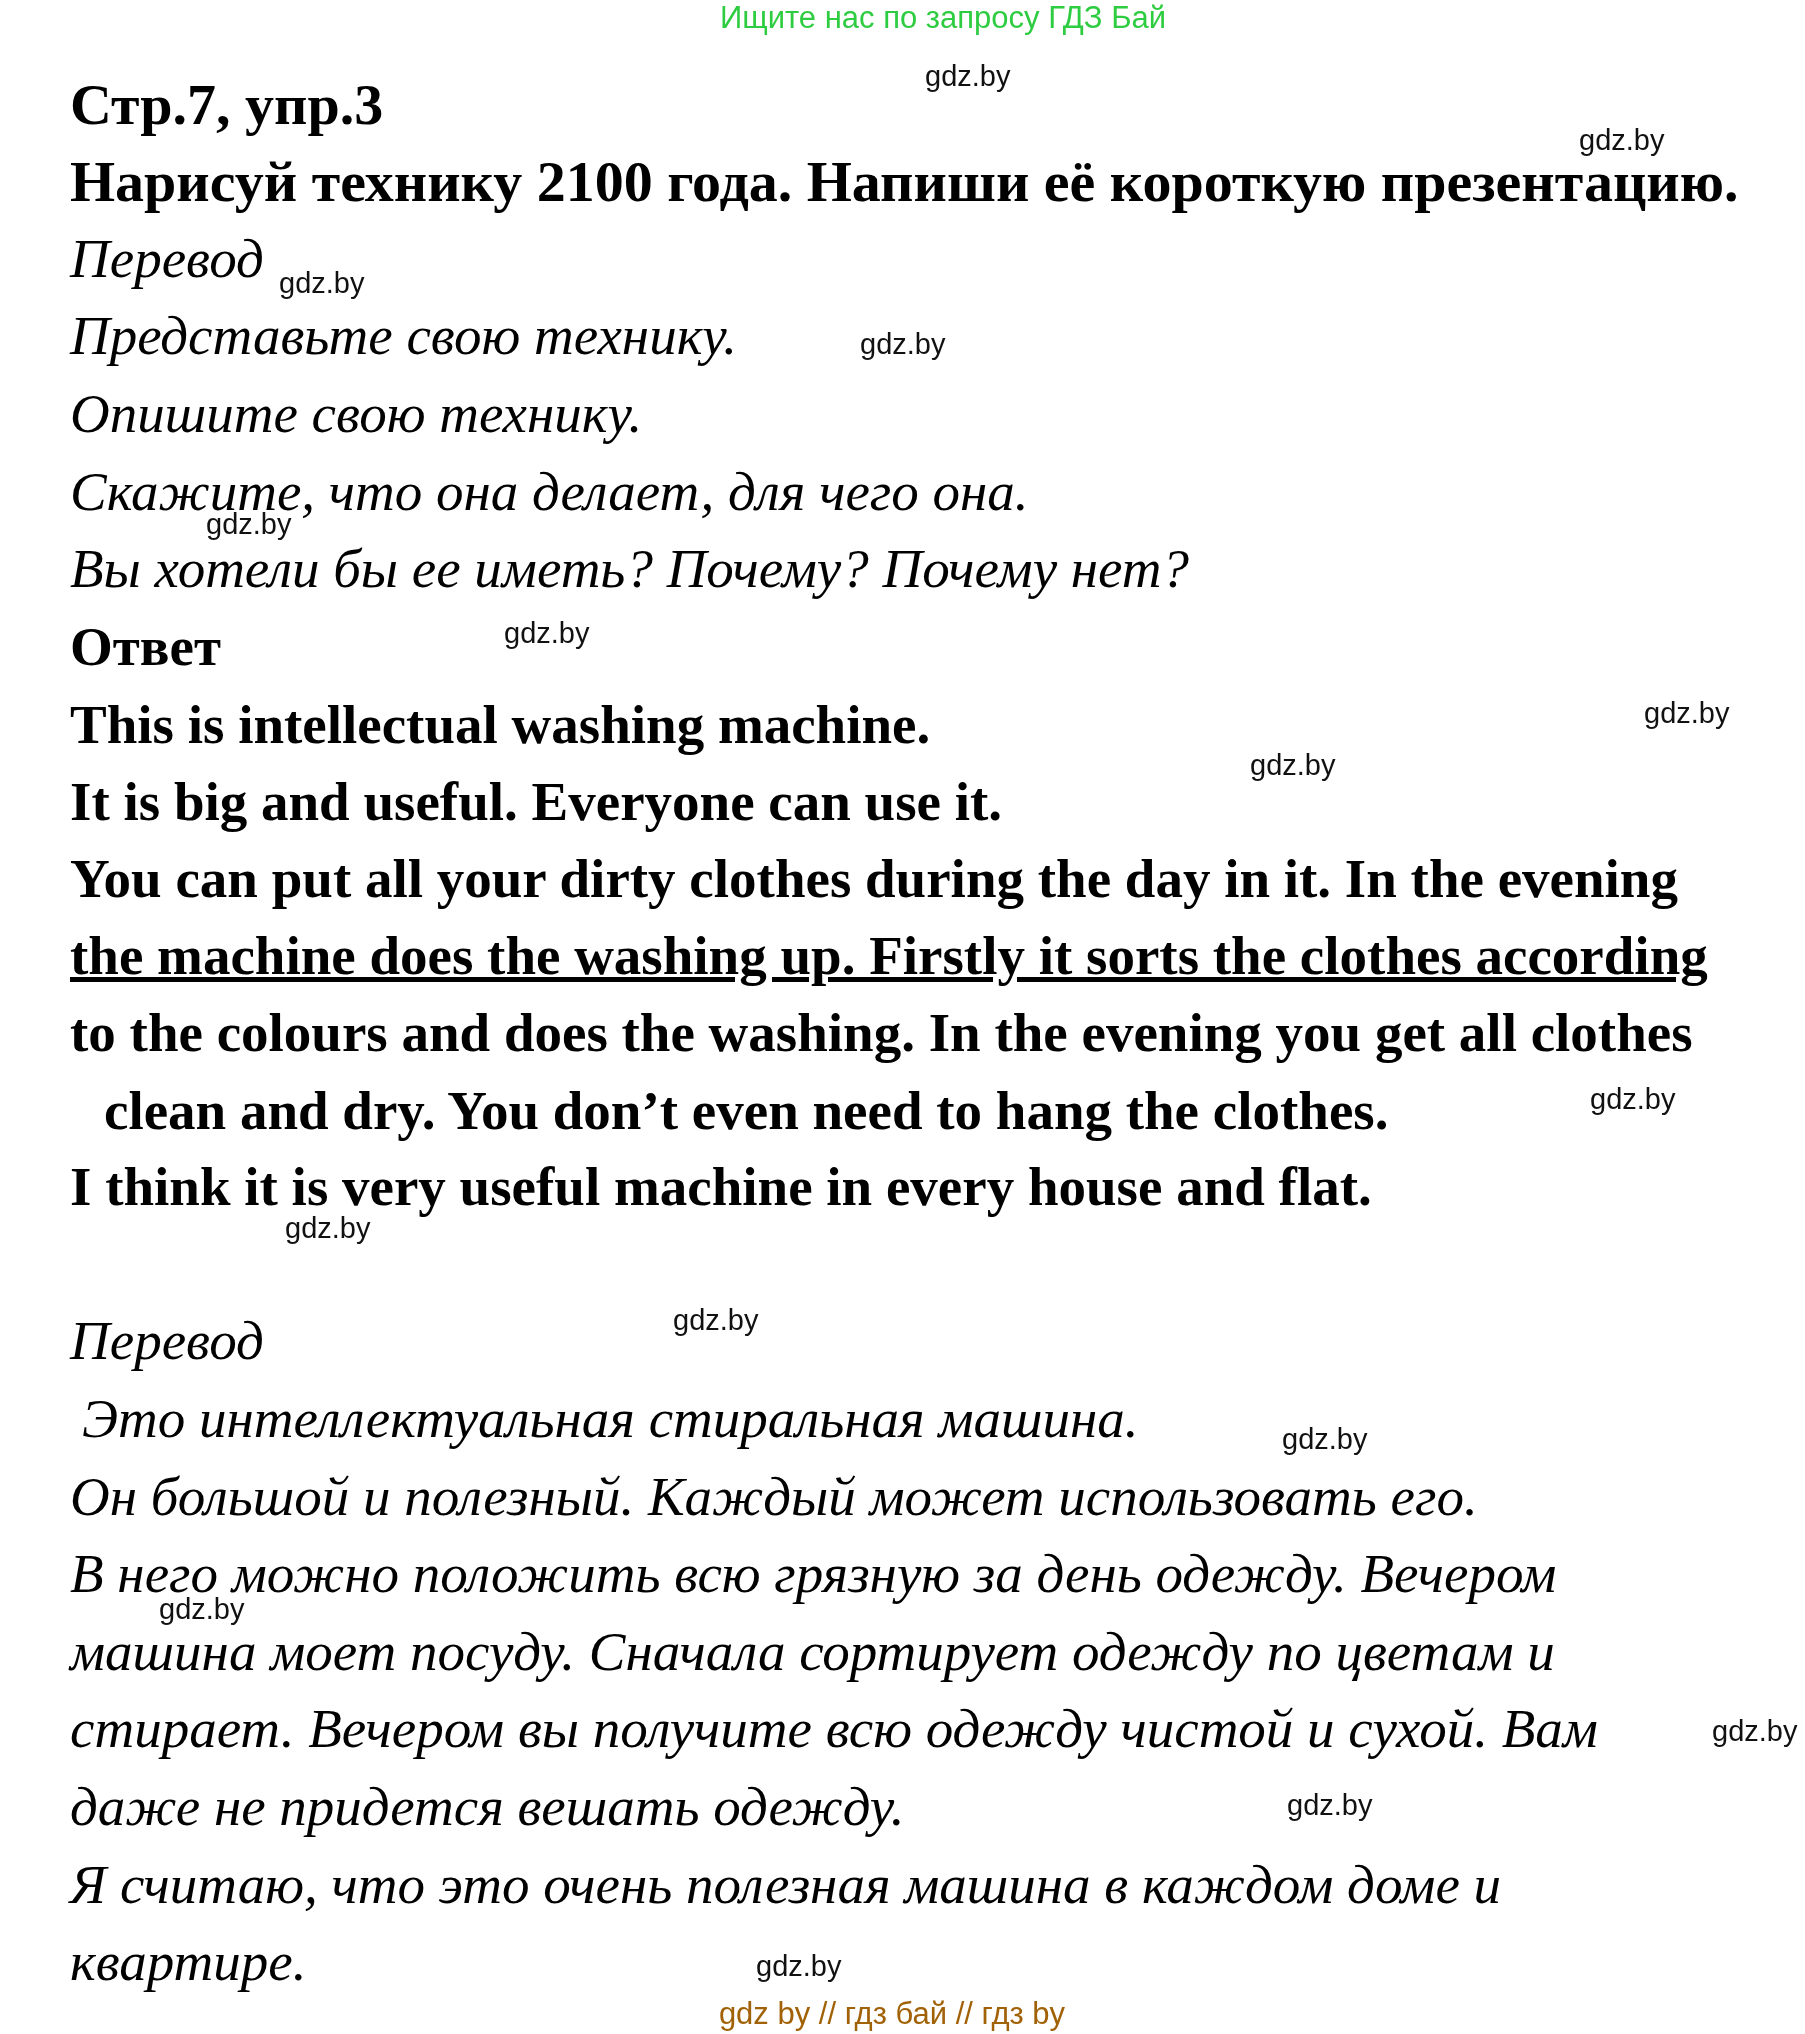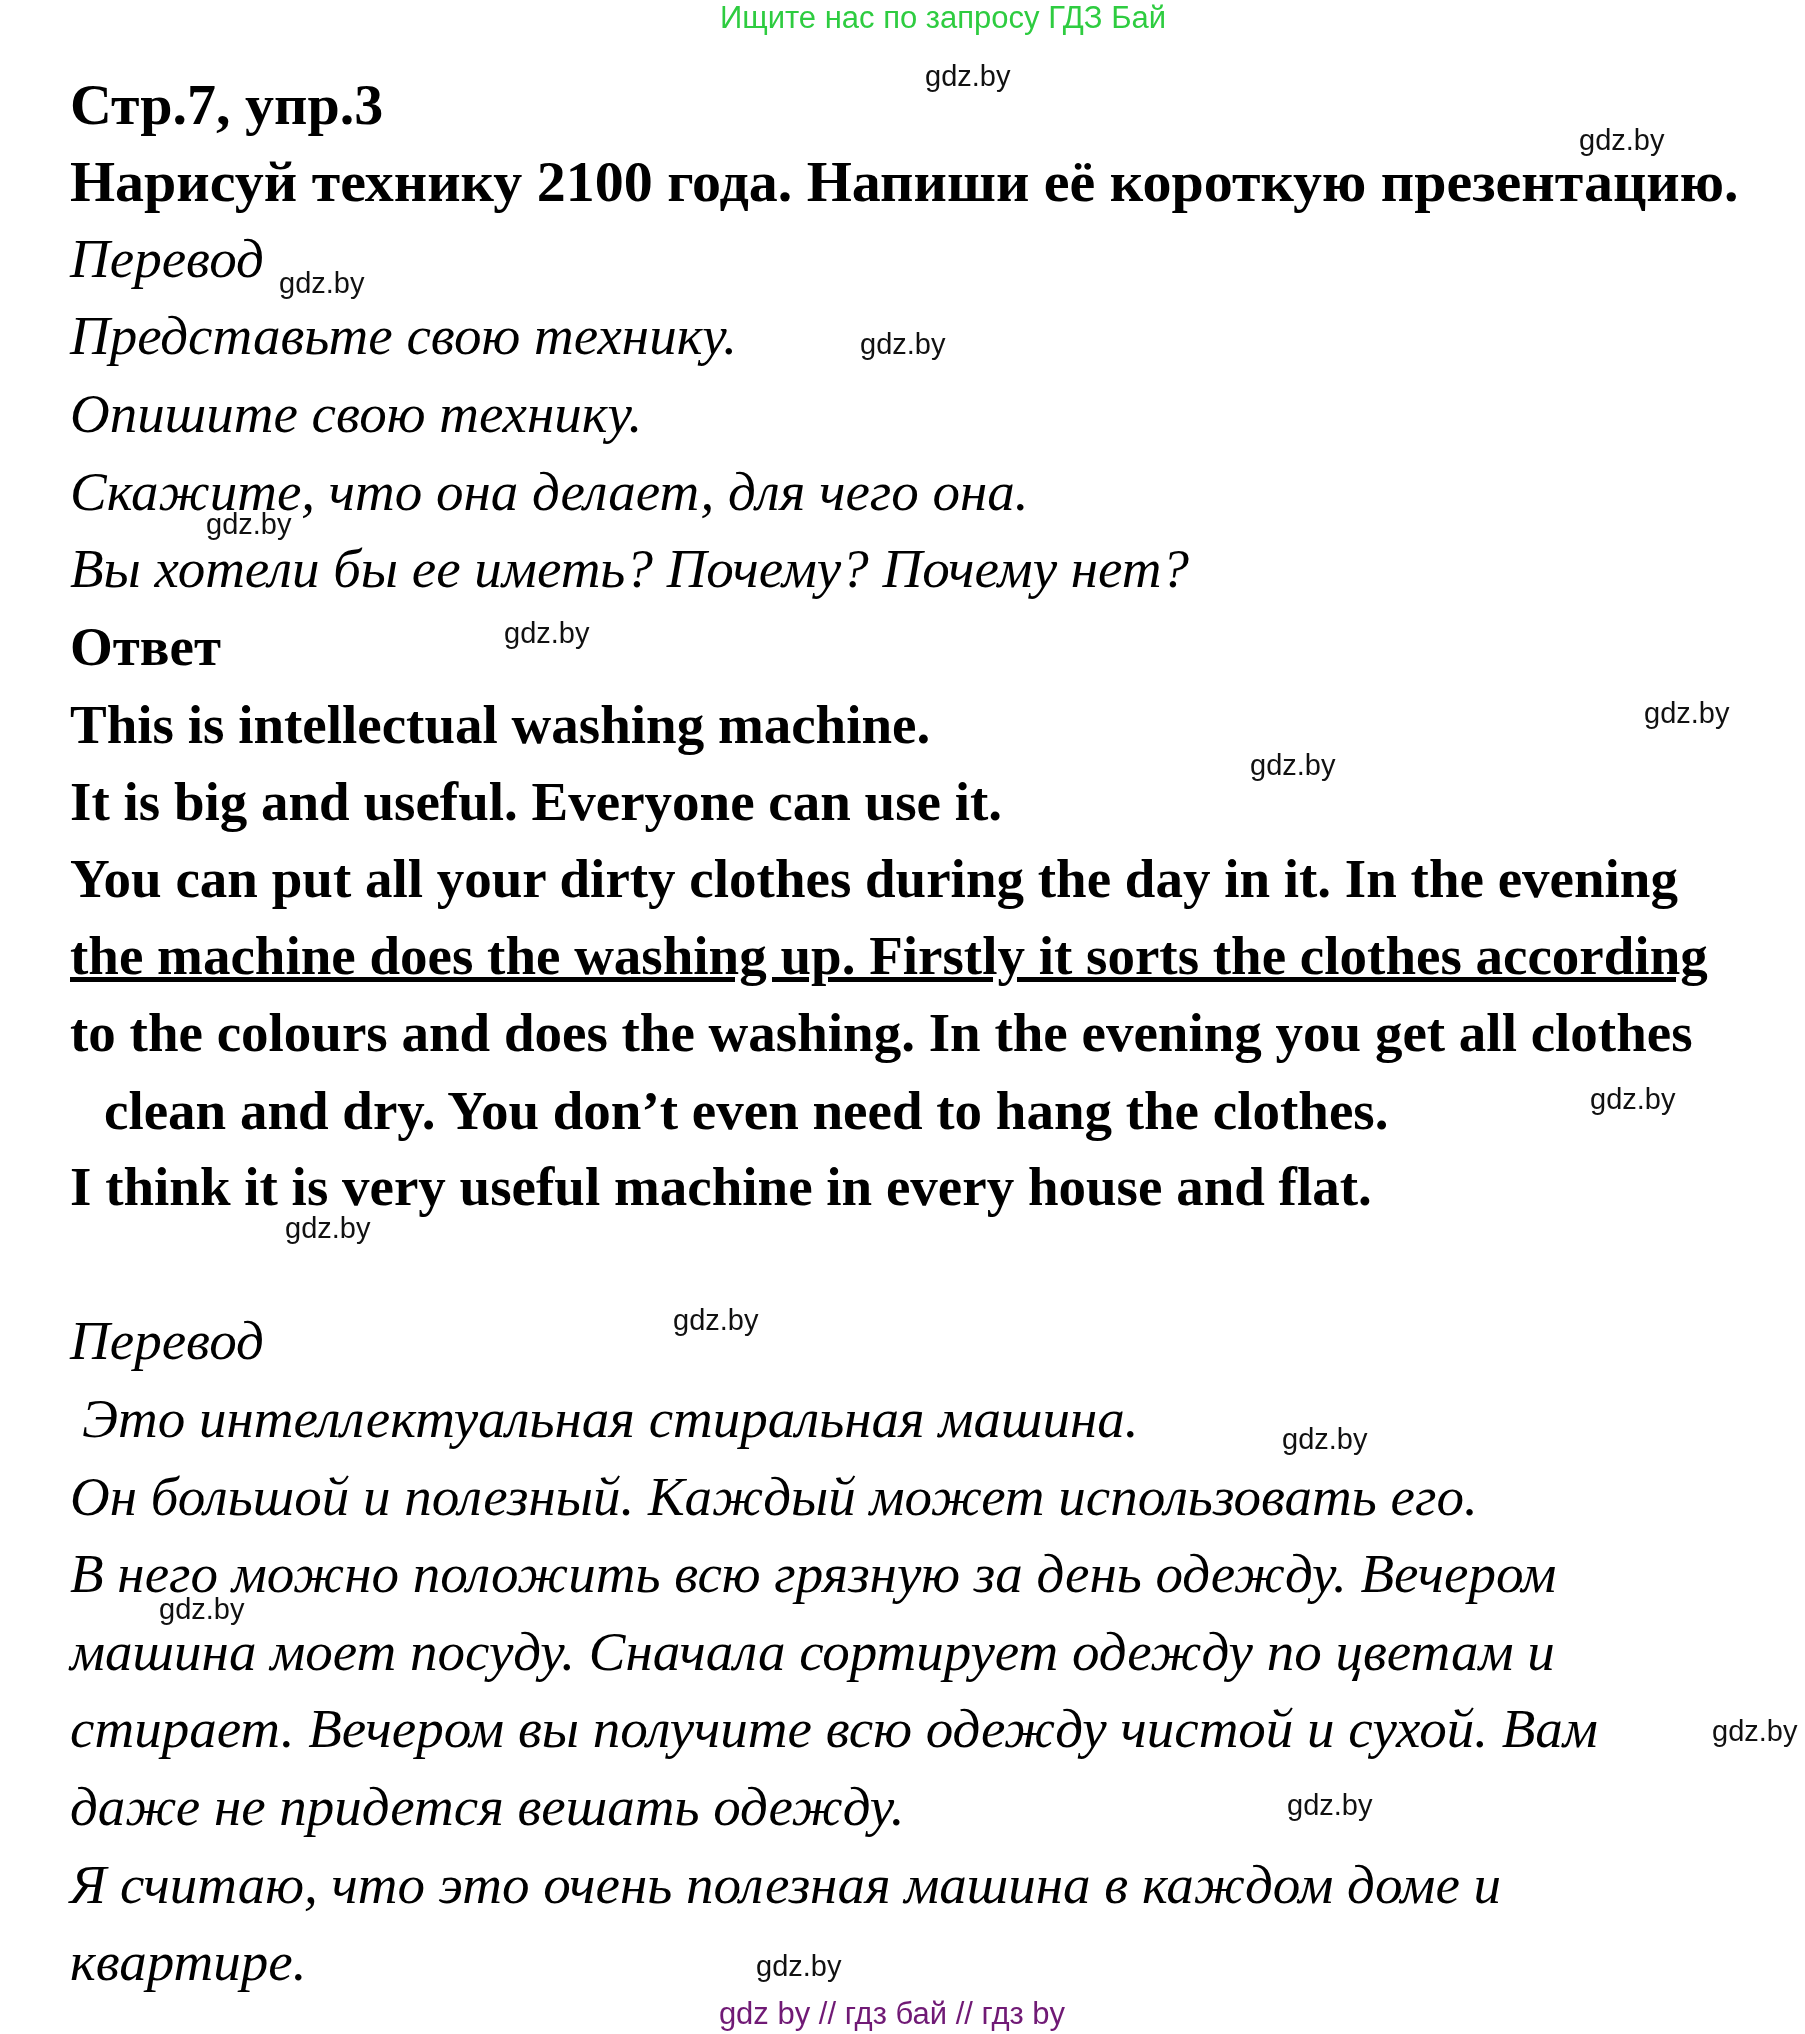--- a/index.html
+++ b/index.html
@@ -1,19 +1,19 @@
 <!DOCTYPE html>
 <html><head>
 <meta charset="utf-8">
 <style>
   html, body { margin: 0; padding: 0; background: #ffffff; }
   body { width: 1806px; height: 2035px; position: relative; overflow: hidden; font-family: "Liberation Serif", serif; color: #000; }
   .abs { position: absolute; white-space: nowrap; line-height: 1; padding-left: 40px; }
   .banner { top: 0; left: 0; width: 1806px; text-align: center; font-family: "Liberation Sans", sans-serif; font-size: 31px; color: #2ecc40; top: 2px; }
-  .footer { left: 0; width: 1704px; text-align: center; font-family: "Liberation Sans", sans-serif; font-size: 31px; color: #701a75; top: 1998px; }
+  .footer { left: 0; width: 1704px; text-align: center; font-family: "Liberation Sans", sans-serif; font-size: 31px; color: #a16207; top: 1998px; }
   .wm { font-family: "Liberation Sans", sans-serif; font-size: 29px; color: #111; }
   .h-bold { font-weight: bold; font-size: 58px; }
   .it { font-style: italic; font-size: 55px; }
   .en { font-weight: bold; font-size: 55px; }
 </style>
 </head>
 <body>
 
 <div class="abs banner">Ищите нас по запросу ГДЗ Бай</div>
 

